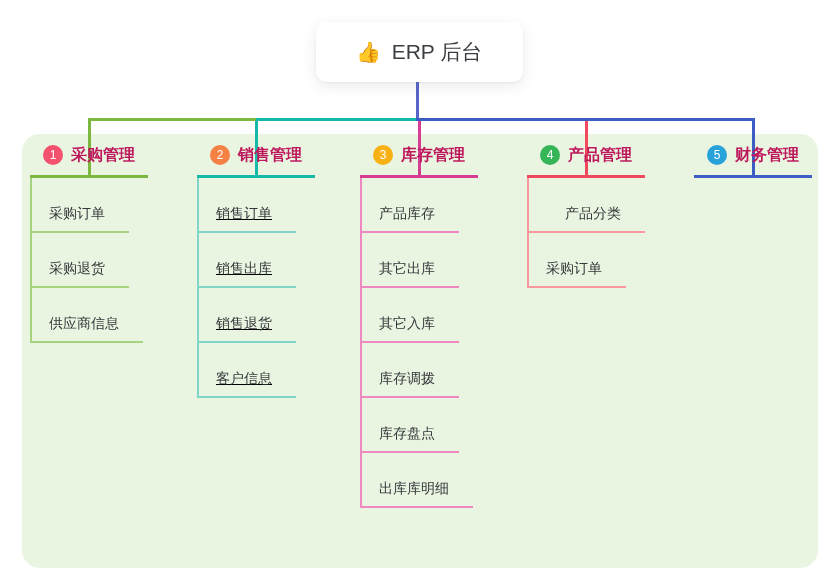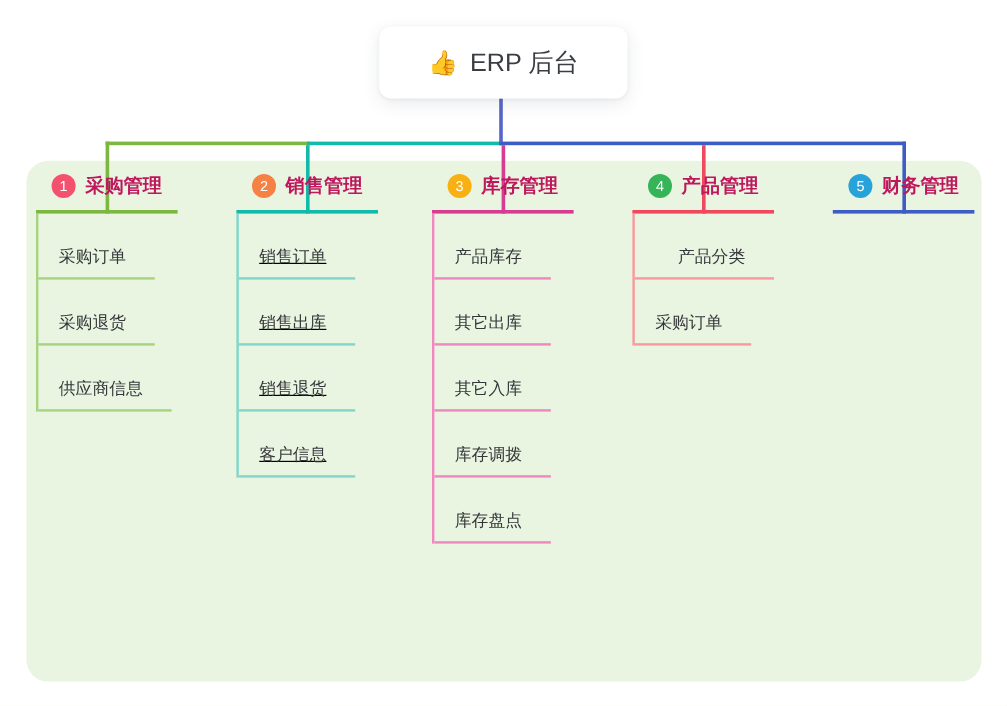--- a/index.html
+++ b/index.html
@@ -158,20 +158,23 @@
           </div>
           <div class="item-row">
             <span class="item" style="border-bottom-color: rgb(239, 135, 192);">其它入库</span>
           </div>
           <div class="item-row">
             <span class="item" style="border-bottom-color: rgb(239, 135, 192);">库存调拨</span>
           </div>
           <div class="item-row">
             <span class="item" style="border-bottom-color: rgb(239, 135, 192);">库存盘点</span>
           </div>
+          <div class="item-row">
+            <span class="item" style="border-bottom-color: rgb(239, 135, 192);">出库库明细</span>
+          </div>
         </div>
       </div>
       <div class="branch" style="left: 527px;">
         <div class="branch-head" style="border-bottom-color: rgb(240, 72, 92);">
           <span class="badge" style="background: rgb(53, 181, 88);">4</span>
           <span class="branch-label">产品管理</span>
         </div>
         <div class="branch-items" style="border-left-color: rgb(249, 153, 159);">
           <div class="item-row">
             <span class="item" style="border-bottom-color: rgb(249, 153, 159); padding-left: 36px;">产品分类</span>

